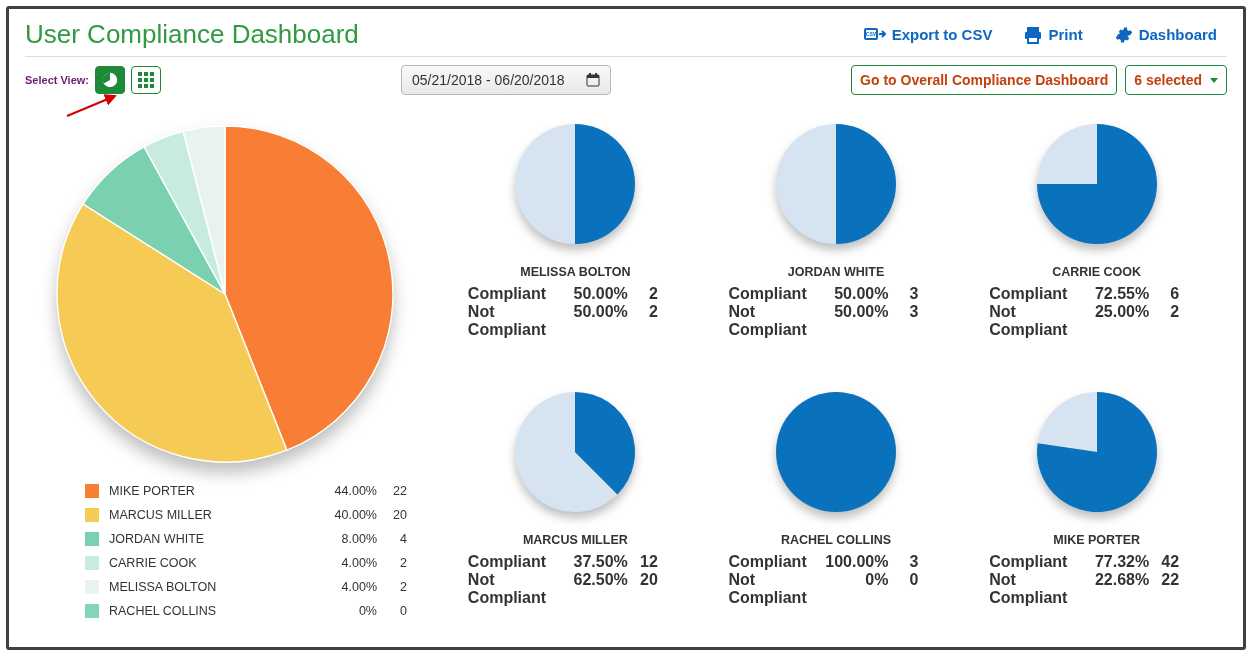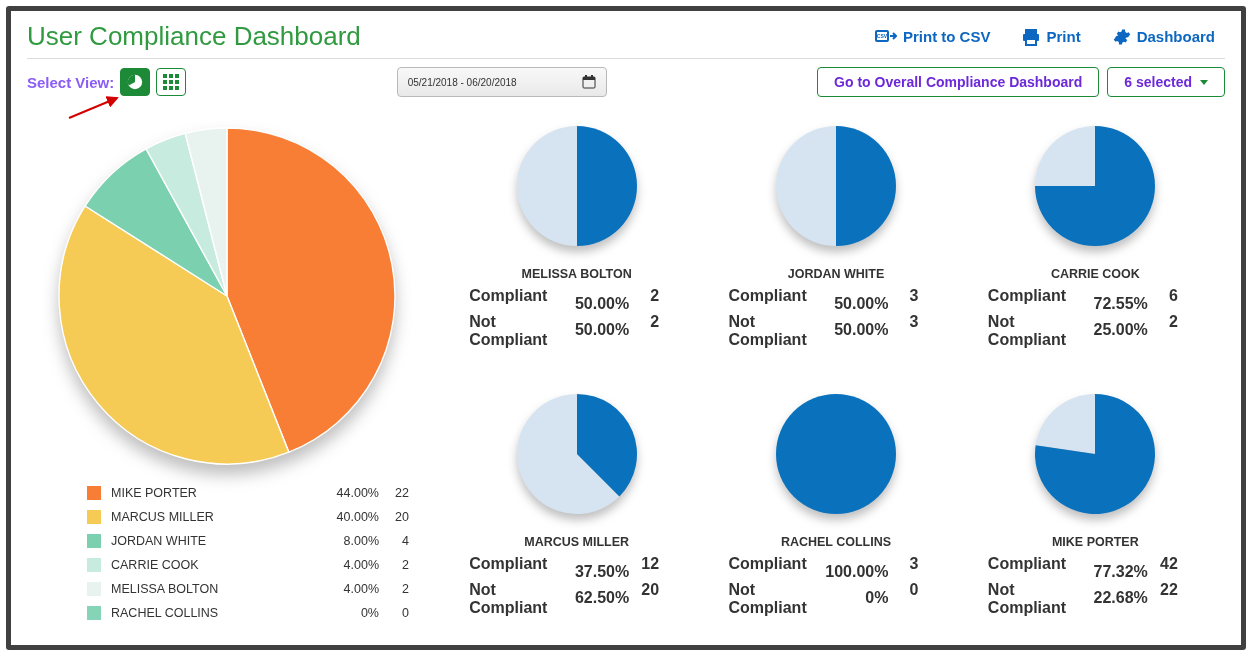--- a/index.html
+++ b/index.html
@@ -5,21 +5,21 @@
   * { box-sizing: border-box; margin: 0; padding: 0; }
   body {
     font-family: "Segoe UI", Arial, Helvetica, sans-serif;
     background: #fff;
     color: #333;
     width: 1252px;
     height: 656px;
     padding: 6px;
   }
   .frame {
-    border: 5px solid #404040;
+    border: 3px solid #404040;
     border-radius: 3px;
     width: 100%;
     height: 100%;
     padding: 10px 16px 10px 16px;
     position: relative;
   }
   
   .header-row {
     display: flex;
     align-items: center;
@@ -57,23 +57,23 @@
     justify-content: space-between;
     padding: 2px 0 4px 0;
   }
   .select-view {
     display: flex;
     align-items: center;
     gap: 6px;
     position: relative;
   }
   .select-view-label {
-    color: #8b5cf6;
+    color: #701a75;
     font-weight: 700;
-    font-size: 15px;
+    font-size: 11px;
   }
   .view-btn {
     width: 30px; height: 28px;
     border: 1.5px solid #1c8a37;
     border-radius: 4px;
     display: inline-flex;
     align-items: center;
     justify-content: center;
     background: #fff;
     cursor: pointer;
@@ -91,35 +91,35 @@
     width: 210px;
     height: 30px;
     display: inline-flex;
     align-items: center;
     justify-content: space-between;
     gap: 10px;
     padding: 0 10px;
     border: 1px solid #b9b9b9;
     background: linear-gradient(#f8f8f8,#e9e9e9);
     border-radius: 4px;
-    font-size: 10px;
+    font-size: 14px;
     color: #333;
     cursor: pointer;
   }
   .right-controls {
     display: flex;
     gap: 8px;
   }
   .green-btn {
     border: 1.5px solid #1c8a37;
-    color: #6d28d9;
+    color: #c2410c;
     background: #fff;
     font-weight: 700;
     font-size: 14px;
-    padding: 6px 16px;
+    padding: 6px 8px;
     border-radius: 4px;
     cursor: pointer;
     display: inline-flex;
     align-items: center;
     gap: 4px;
   }
   .caret-down {
     width:0;height:0;border-left:4px solid transparent;border-right:4px solid transparent;border-top:5px solid #1c8a37;
     display:inline-block;margin-left:4px;
   }
@@ -179,40 +179,40 @@
     font-size: 12.5px;
   }
   .metrics {
     margin-top: 6px;
     font-size: 16px;
     display: inline-block;
     text-align: left;
   }
   .metric-row { display: flex; width: 215px; }
   .m-label { flex:0 0 95px; text-align:left; font-weight:600; }
-  .m-pct { width: 65px; text-align: right; font-weight:700;margin-top:8px; }
+  .m-pct { width: 65px; text-align: right; font-weight:700; }
   .m-cnt { width: 30px; text-align: right; font-weight:700; }
   
   .pie-shadow-big { filter: drop-shadow(0 10px 8px rgba(0,0,0,0.25)); }
   .pie-shadow   { filter: drop-shadow(0 6px 5px rgba(0,0,0,0.25)); }
 </style>
 </head>
 <body>
 <div class="frame">
 
 <div class="header-row">
   <div class="page-title">User Compliance Dashboard</div>
   <div class="header-actions">
     <span class="hdr-btn">
       <svg width="22" height="18" viewBox="0 0 22 18">
         <rect x="1" y="3" width="12" height="10" rx="1" fill="none" stroke="#0d67c1" stroke-width="2"></rect>
         <text x="7" y="10" font-size="5" text-anchor="middle" fill="#0d67c1" font-weight="700">CSV</text>
         <path d="M15 8 h5 M18 5 l3 3 -3 3" fill="none" stroke="#0d67c1" stroke-width="2"></path>
       </svg>
-      <span>Print to CSV</span>
+      <span>Export to CSV</span>
     </span>
     <span class="hdr-btn">
       <svg width="18" height="18" viewBox="0 0 18 18">
         <rect x="3" y="1" width="12" height="5" fill="#0d67c1"></rect>
         <rect x="1" y="6" width="16" height="7" rx="1" fill="#0d67c1"></rect>
         <rect x="4" y="11" width="10" height="6" fill="#fff" stroke="#0d67c1" stroke-width="2"></rect>
       </svg>
       <span>Print</span>
     </span>
     <span class="hdr-btn">

